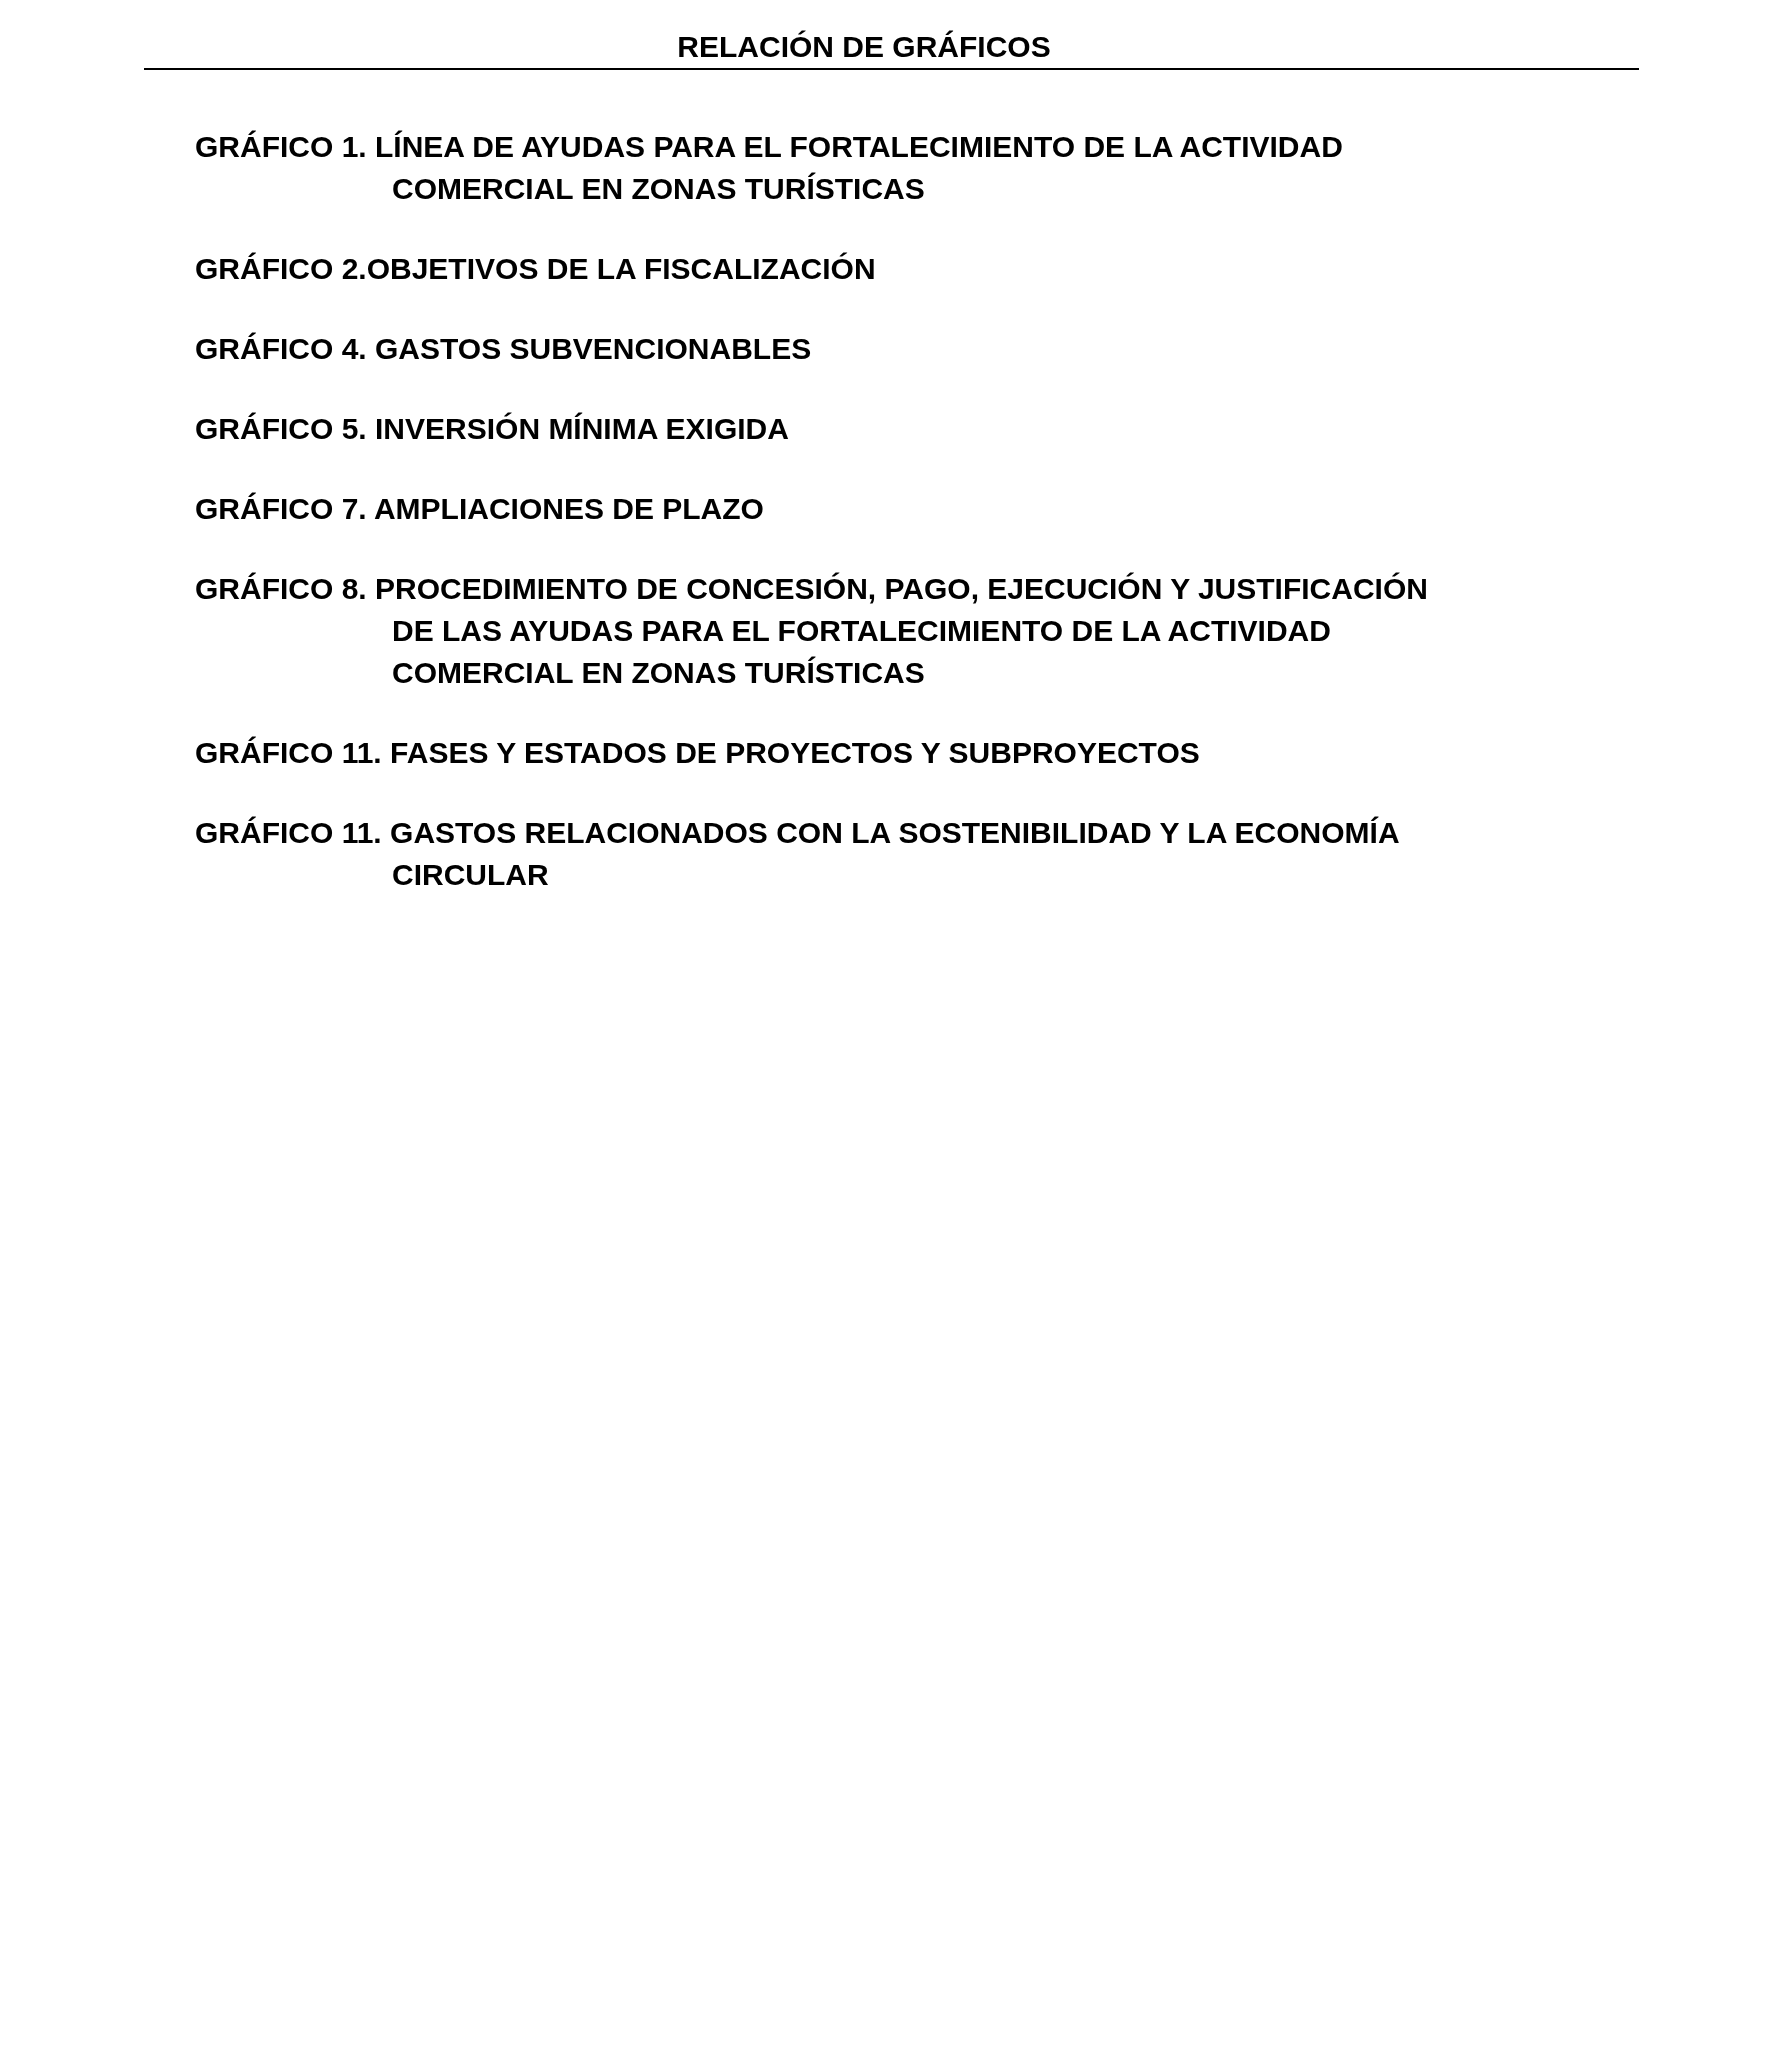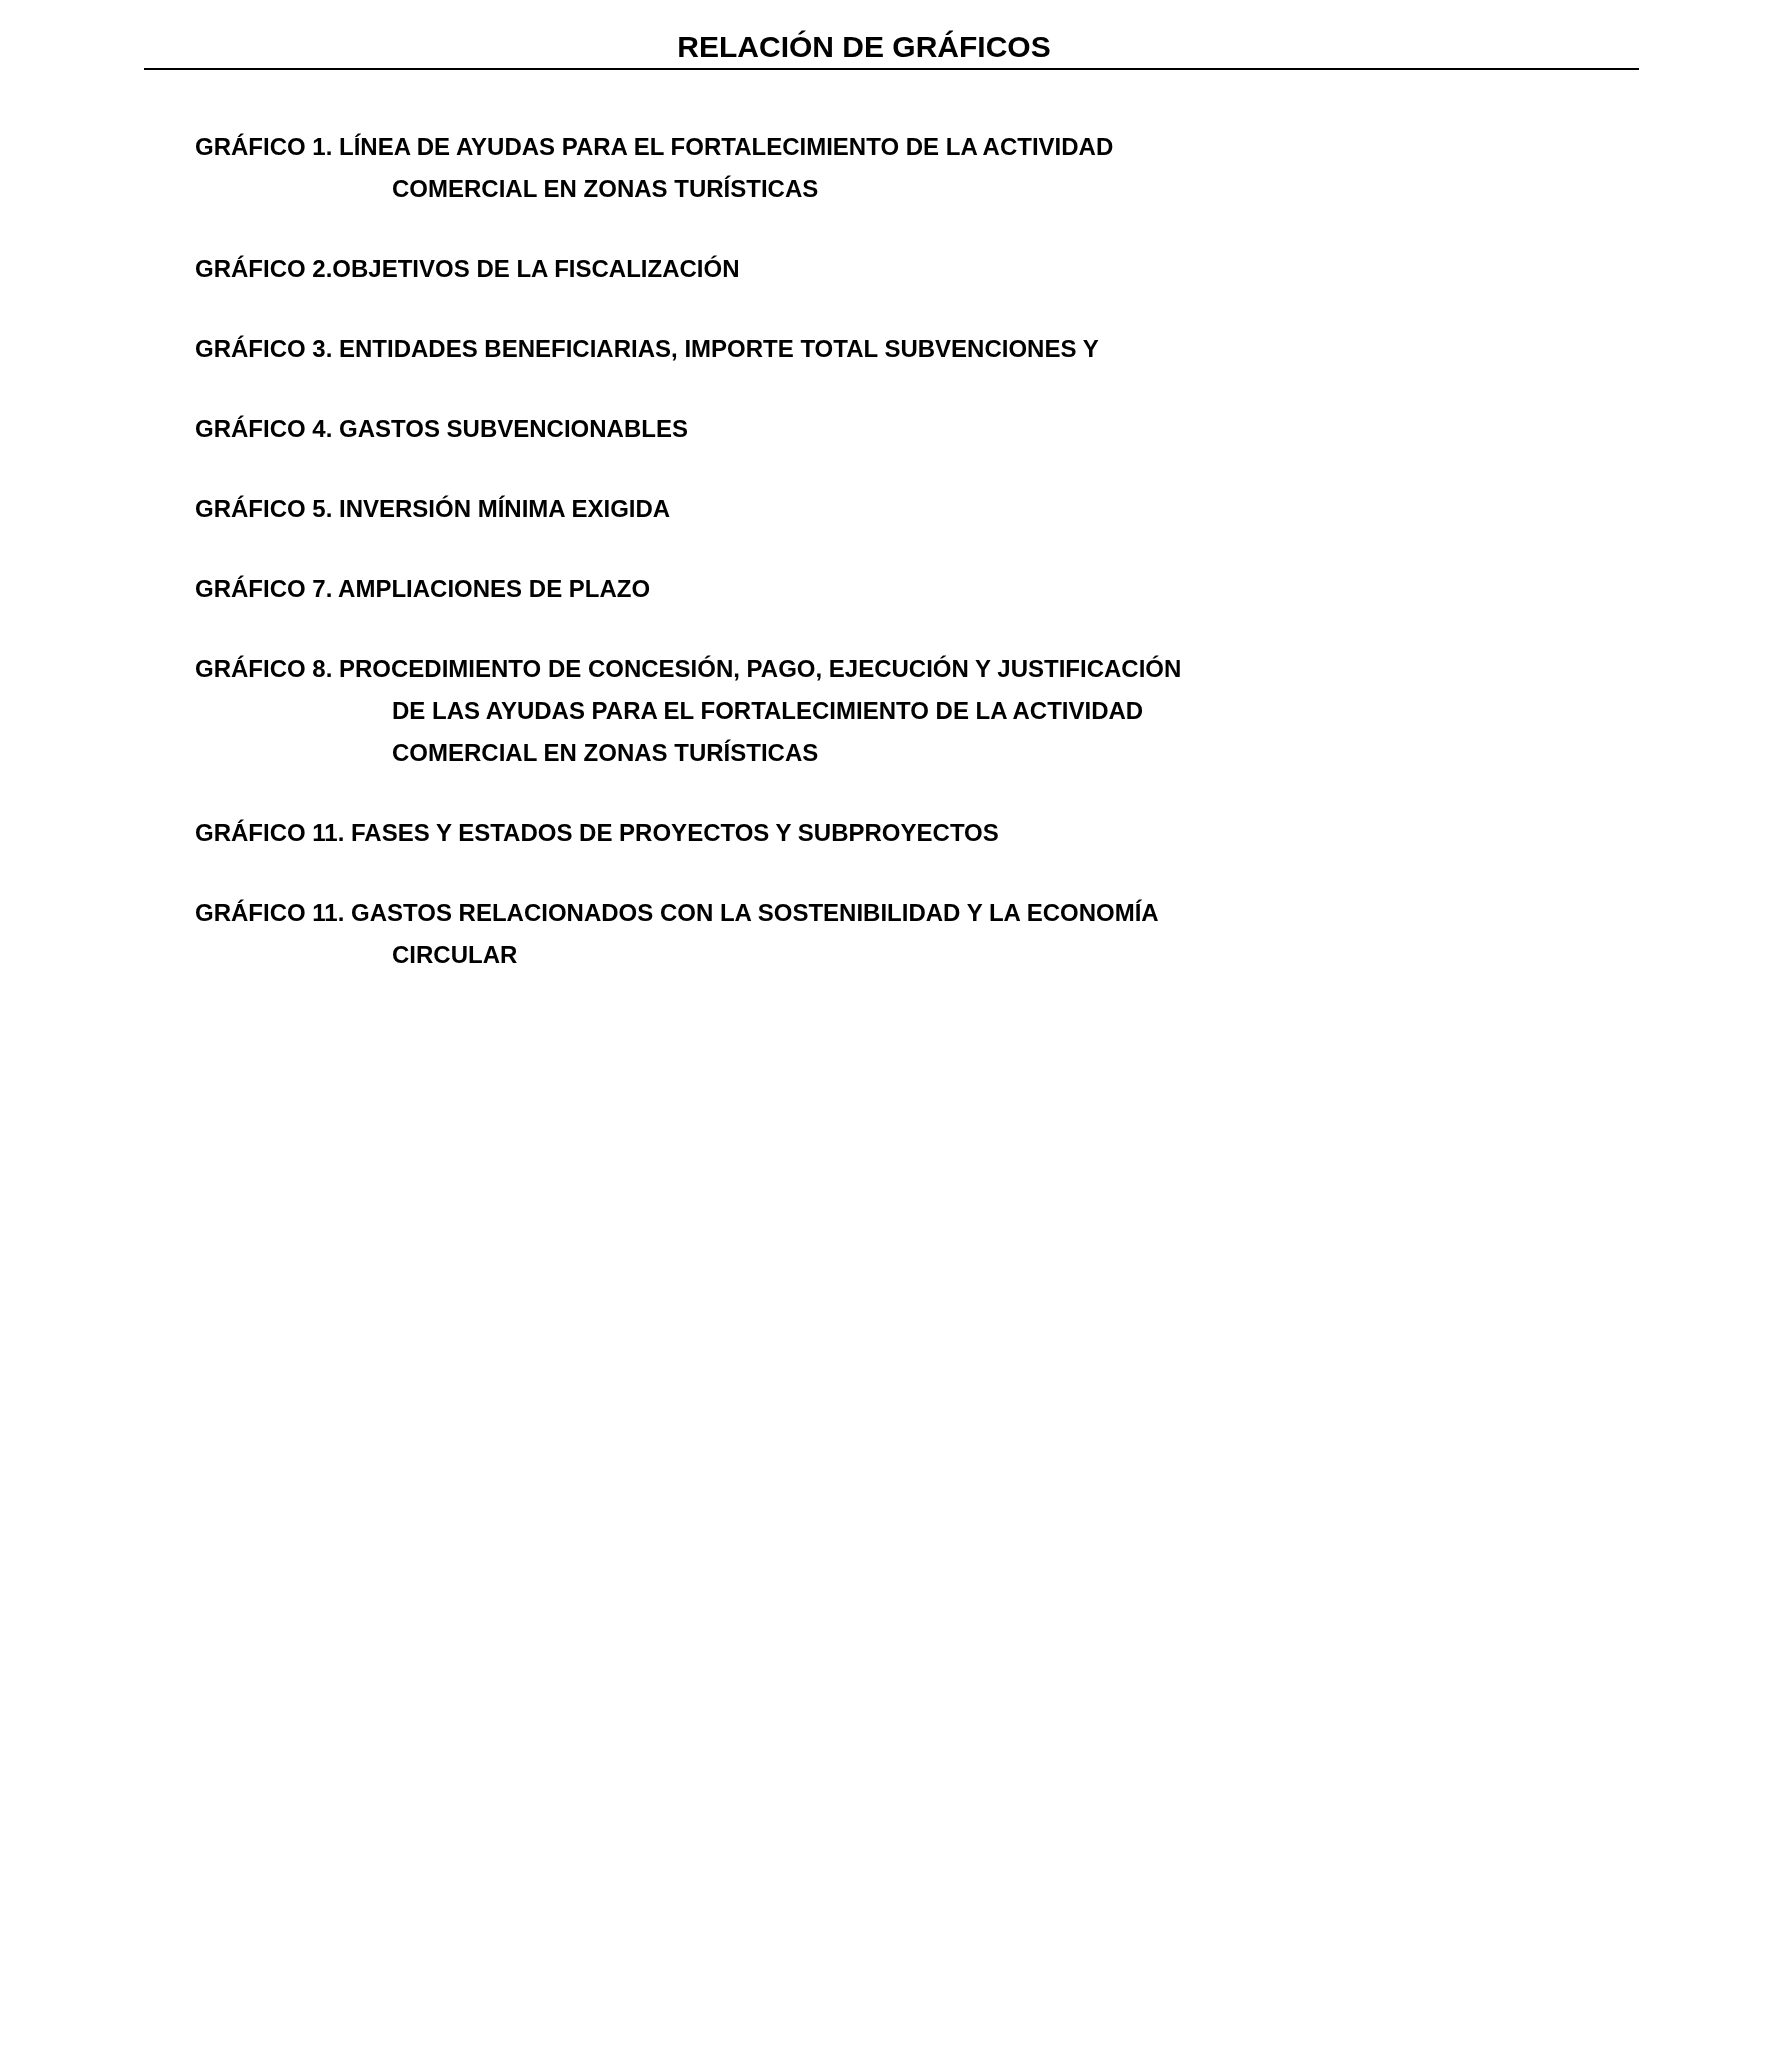--- a/index.html
+++ b/index.html
@@ -42,21 +42,21 @@
     position: absolute;
     left: 195px;
     top: 126px;
     width: 1477px;
     margin: 0;
     padding: 0;
     list-style: none;
   }
   .toc-item {
     font-weight: bold;
-    font-size: 24px;
+    font-size: 30px;
     line-height: 42px;
     margin: 0 0 38px 0;
     padding: 0;
   }
   .toc-line {
     display: block;
     white-space: nowrap;
   }
   .toc-line.cont {
     padding-left: 197px;
@@ -70,21 +70,20 @@
 
 <ul class="toc-list">
   <li class="toc-item">
     <span class="toc-line">GRÁFICO 1. LÍNEA DE AYUDAS PARA EL FORTALECIMIENTO DE LA ACTIVIDAD</span>
     <span class="toc-line cont">COMERCIAL EN ZONAS TURÍSTICAS</span>
   </li>
   <li class="toc-item">
     <span class="toc-line">GRÁFICO 2.OBJETIVOS DE LA FISCALIZACIÓN</span>
   </li>
   <li class="toc-item">
-    <span class="toc-line">GRÁFICO 3. ENTIDADES BENEFICIARIAS, IMPORTE TOTAL SUBVENCIONES Y</span>
   </li>
   <li class="toc-item">
     <span class="toc-line">GRÁFICO 4. GASTOS SUBVENCIONABLES</span>
   </li>
   <li class="toc-item">
     <span class="toc-line">GRÁFICO 5. INVERSIÓN MÍNIMA EXIGIDA</span>
   </li>
   <li class="toc-item">
     <span class="toc-line">GRÁFICO 7. AMPLIACIONES DE PLAZO</span>
   </li>

